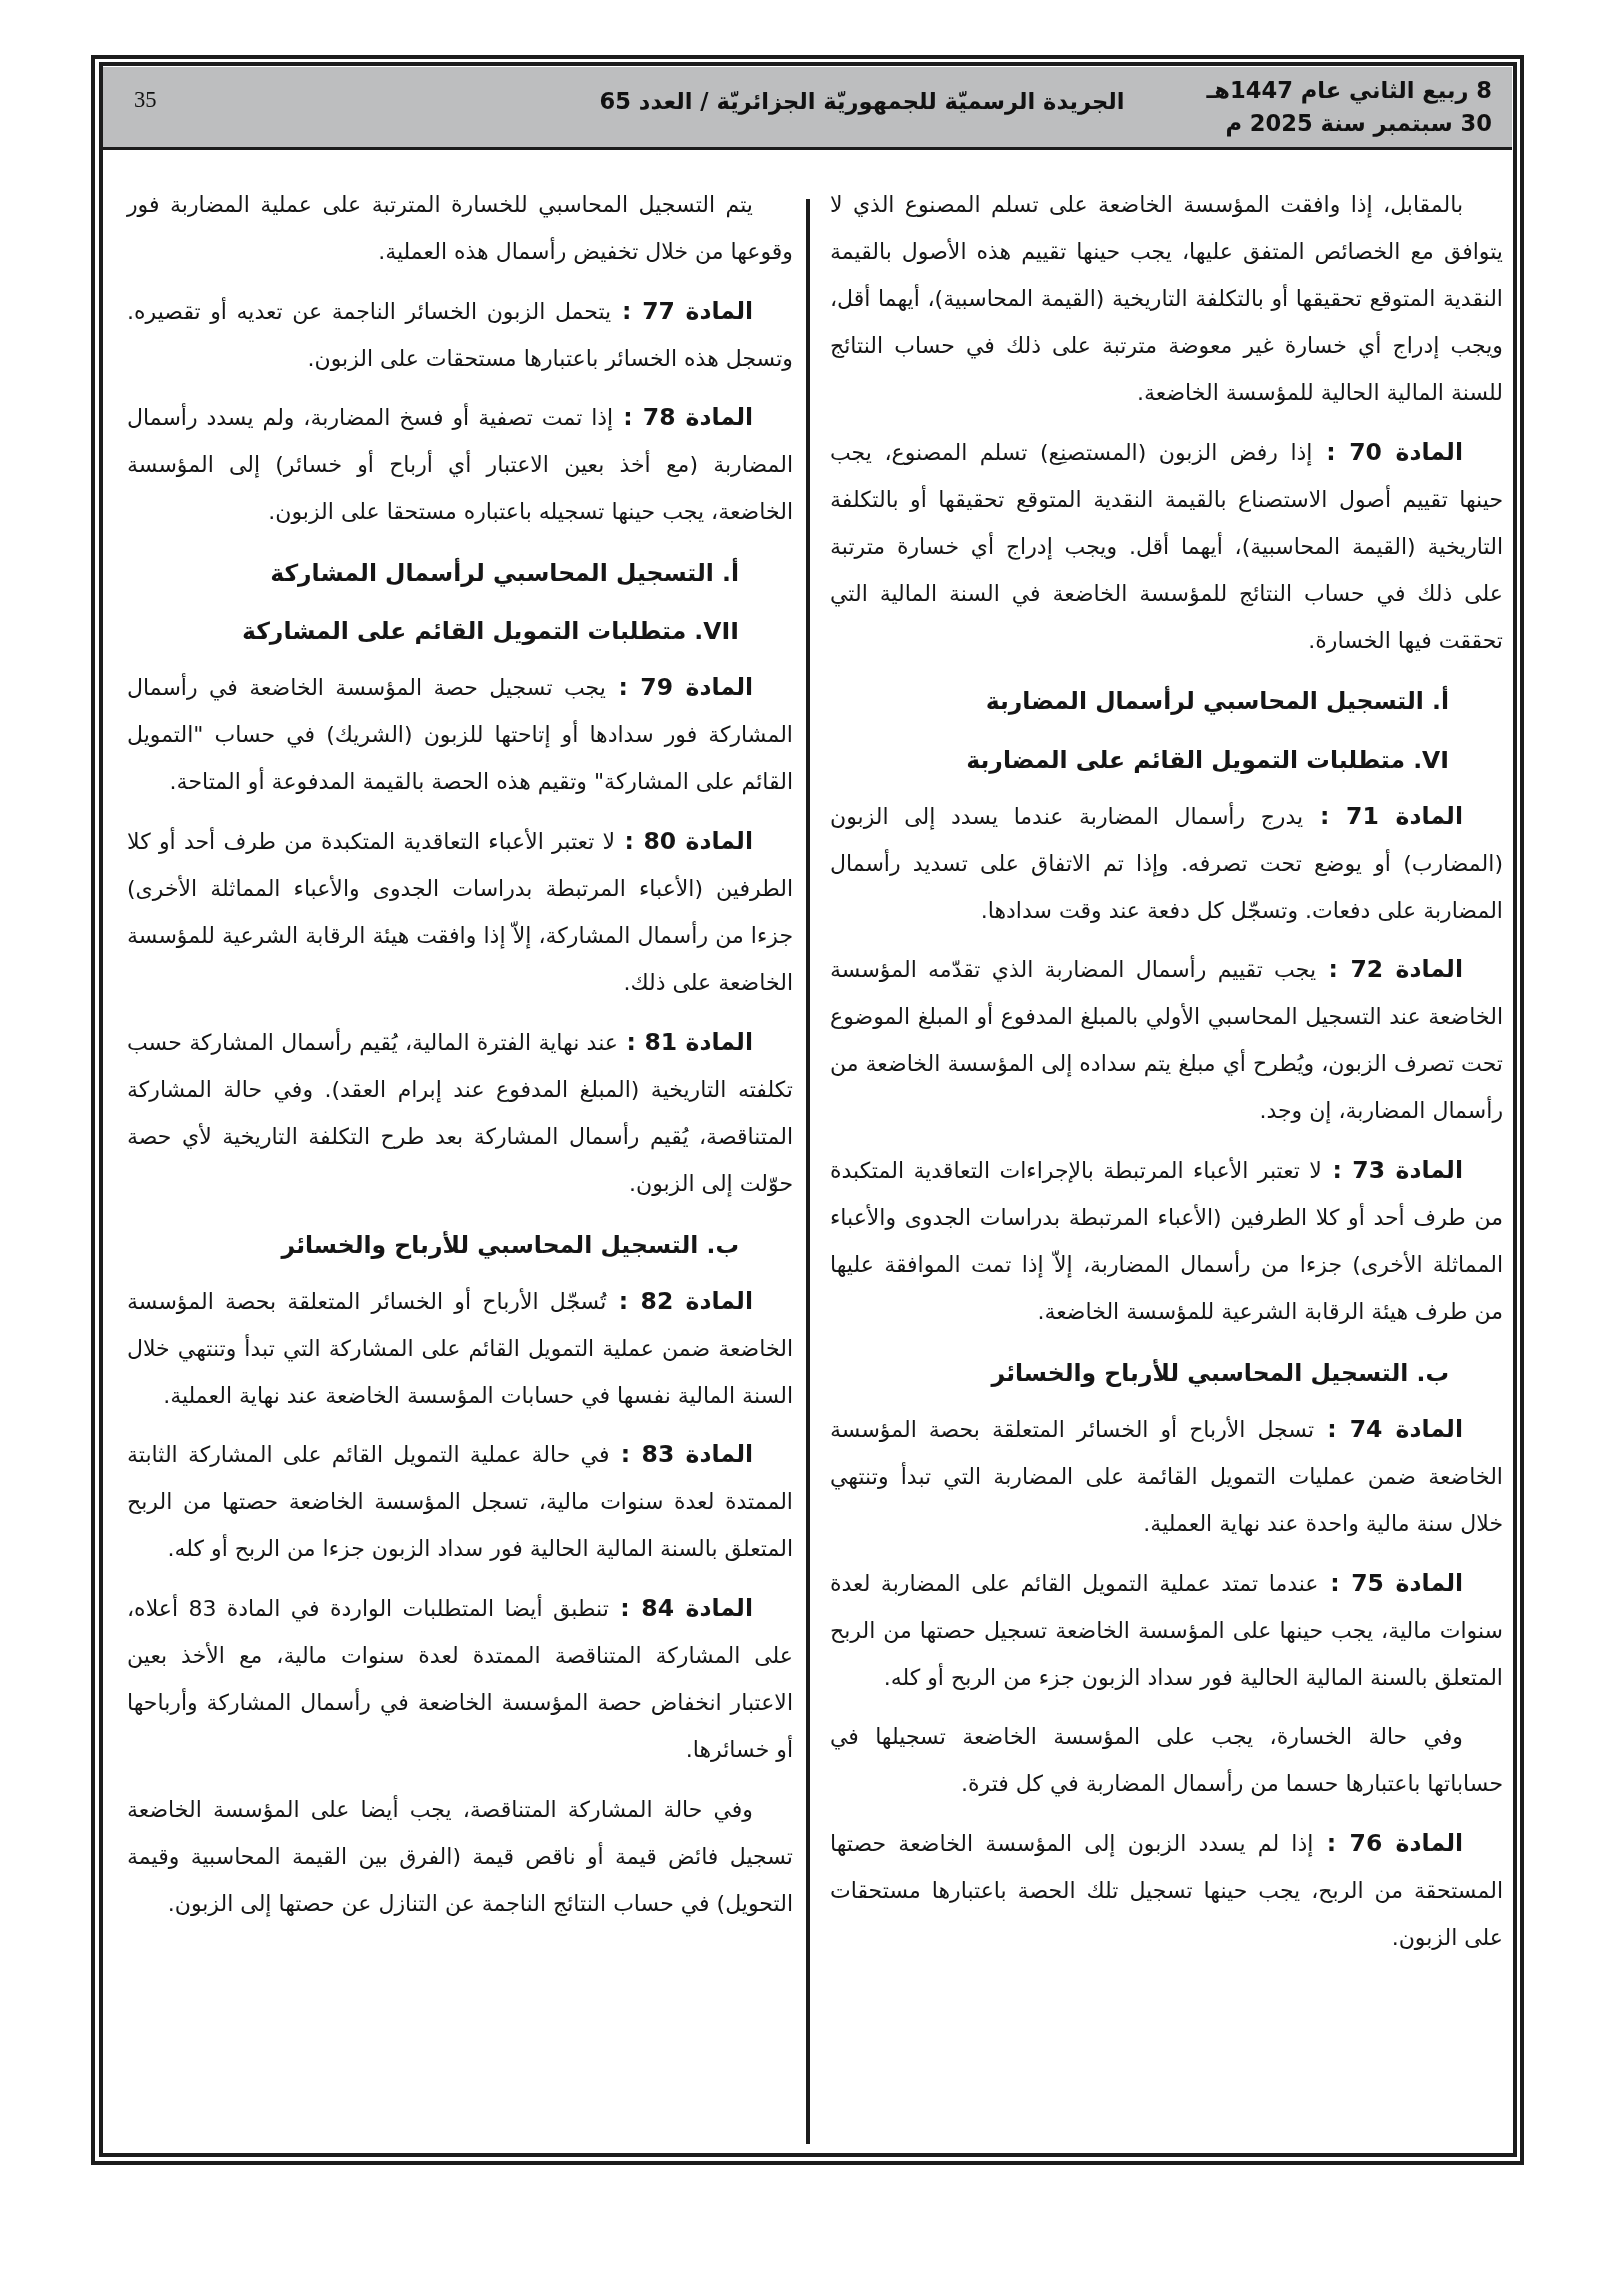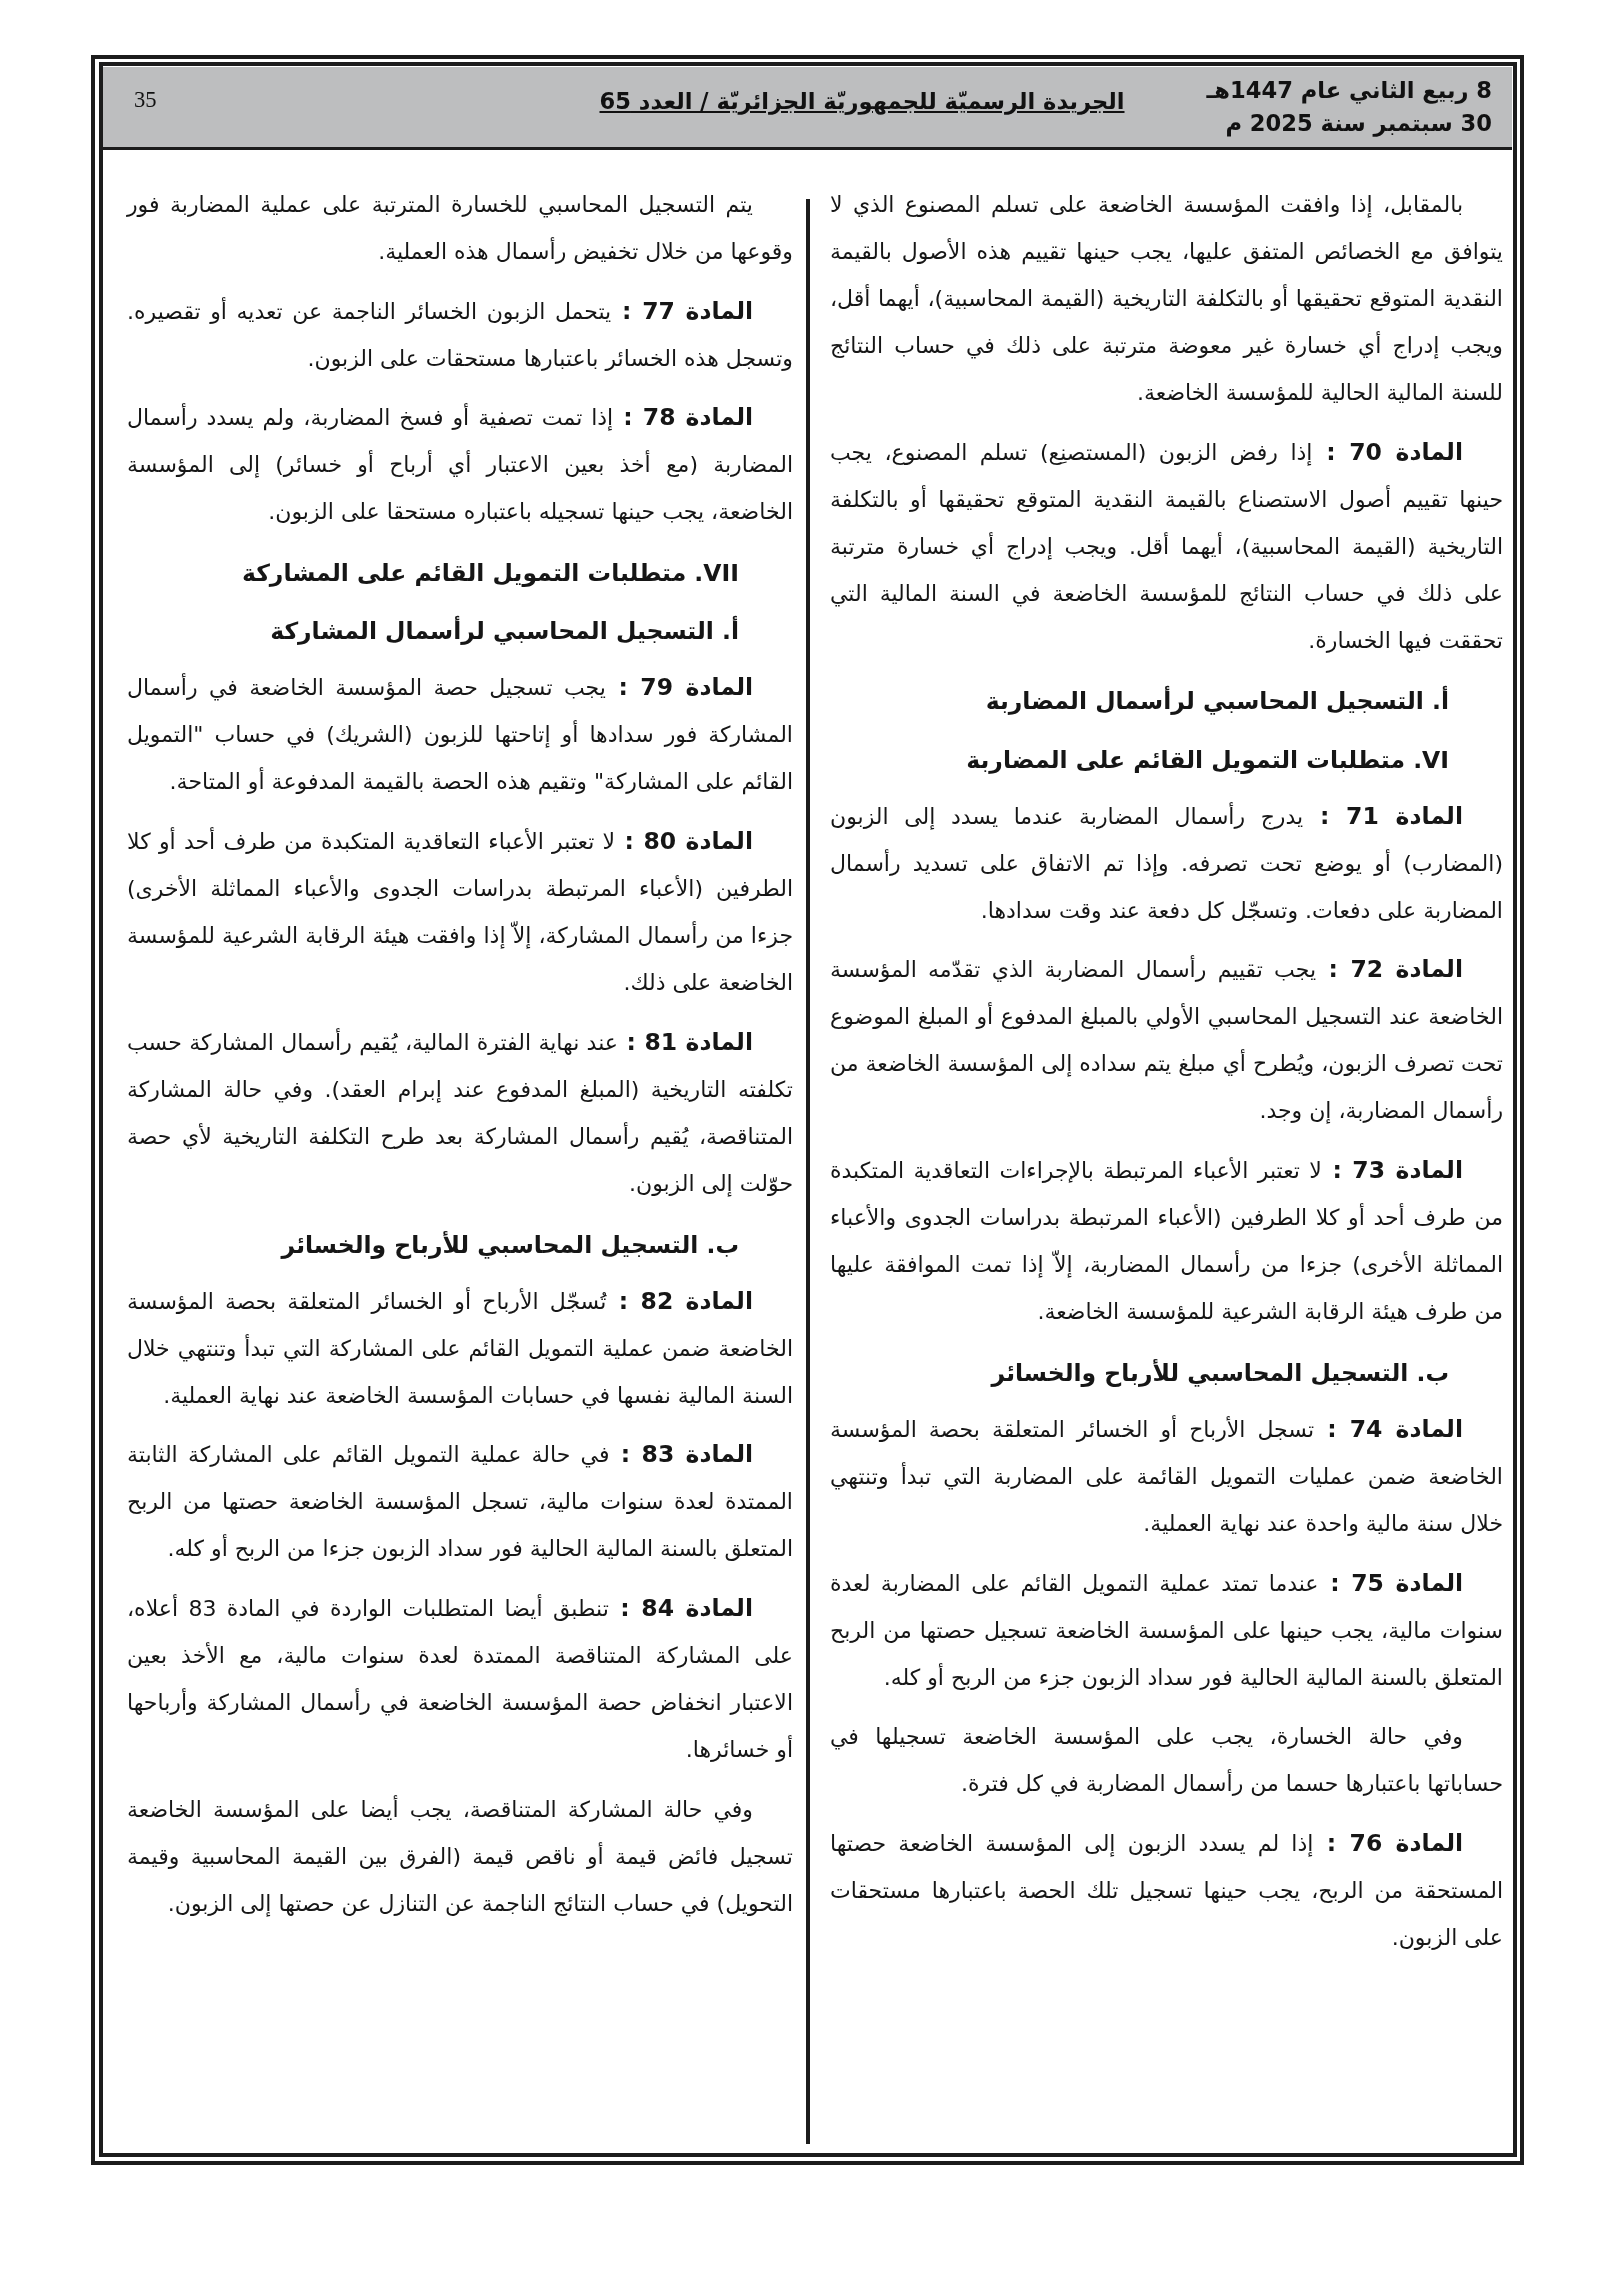--- a/index.html
+++ b/index.html
@@ -21,21 +21,20 @@
   }
   .hdr-date {
     position: absolute; right: 20px; top: 7.2px; text-align: right; direction: rtl;
     font-weight: bold; font-size: 22.6px; line-height: 33px; color: #111;
     font-family: "DejaVu Sans", sans-serif;
   }
   .hdr-title {
     position: absolute; left: 0; right: 0; top: 18px; text-align: center; direction: rtl;
     font-weight: bold; font-size: 22.6px; line-height: 33px; color: #111;
     padding-left: 109px;
-    text-decoration: underline;
   }
   .hdr-page {
     position: absolute; left: 31px; top: 20px; font-weight: normal; font-size: 22.6px;
     font-family: "Liberation Serif", serif; color: #111;
   }
   .divider {
     position: absolute; left: 806px; top: 199px; width: 3.6px; height: 1945px; background: #1c1c1c;
   }
   .col {
     position: absolute; top: 181px; direction: rtl; text-align: justify;
@@ -79,22 +78,22 @@
     <div class="sec">ب. التسجيل المحاسبي للأرباح والخسائر</div>
     <p class="para indent"><span class="art">المادة 74 : </span><span>تسجل الأرباح أو الخسائر المتعلقة بحصة المؤسسة الخاضعة ضمن عمليات التمويل القائمة على المضاربة التي تبدأ وتنتهي خلال سنة مالية واحدة عند نهاية العملية.</span></p>
     <p class="para indent"><span class="art">المادة 75 : </span><span>عندما تمتد عملية التمويل القائم على المضاربة لعدة سنوات مالية، يجب حينها على المؤسسة الخاضعة تسجيل حصتها من الربح المتعلق بالسنة المالية الحالية فور سداد الزبون جزء من الربح أو كله.</span></p>
     <p class="para indent"><span>وفي حالة الخسارة، يجب على المؤسسة الخاضعة تسجيلها في حساباتها باعتبارها حسما من رأسمال المضاربة في كل فترة.</span></p>
     <p class="para indent"><span class="art">المادة 76 : </span><span>إذا لم يسدد الزبون إلى المؤسسة الخاضعة حصتها المستحقة من الربح، يجب حينها تسجيل تلك الحصة باعتبارها مستحقات على الزبون.</span></p>
   </div>
 <div class="col col-left" id="col-left">
     <p class="para indent"><span>يتم التسجيل المحاسبي للخسارة المترتبة على عملية المضاربة فور وقوعها من خلال تخفيض رأسمال هذه العملية.</span></p>
     <p class="para indent"><span class="art">المادة 77 : </span><span>يتحمل الزبون الخسائر الناجمة عن تعديه أو تقصيره. وتسجل هذه الخسائر باعتبارها مستحقات على الزبون.</span></p>
     <p class="para indent"><span class="art">المادة 78 : </span><span>إذا تمت تصفية أو فسخ المضاربة، ولم يسدد رأسمال المضاربة (مع أخذ بعين الاعتبار أي أرباح أو خسائر) إلى المؤسسة الخاضعة، يجب حينها تسجيله باعتباره مستحقا على الزبون.</span></p>
+    <div class="sec">أ. التسجيل المحاسبي لرأسمال المشاركة</div>
     <div class="sec">VII. متطلبات التمويل القائم على المشاركة</div>
-    <div class="sec">أ. التسجيل المحاسبي لرأسمال المشاركة</div>
     <p class="para indent"><span class="art">المادة 79 : </span><span>يجب تسجيل حصة المؤسسة الخاضعة في رأسمال المشاركة فور سدادها أو إتاحتها للزبون (الشريك) في حساب "التمويل القائم على المشاركة" وتقيم هذه الحصة بالقيمة المدفوعة أو المتاحة.</span></p>
     <p class="para indent"><span class="art">المادة 80 : </span><span>لا تعتبر الأعباء التعاقدية المتكبدة من طرف أحد أو كلا الطرفين (الأعباء المرتبطة بدراسات الجدوى والأعباء المماثلة الأخرى) جزءا من رأسمال المشاركة، إلاّ إذا وافقت هيئة الرقابة الشرعية للمؤسسة الخاضعة على ذلك.</span></p>
     <p class="para indent"><span class="art">المادة 81 : </span><span>عند نهاية الفترة المالية، يُقيم رأسمال المشاركة حسب تكلفته التاريخية (المبلغ المدفوع عند إبرام العقد). وفي حالة المشاركة المتناقصة، يُقيم رأسمال المشاركة بعد طرح التكلفة التاريخية لأي حصة حوّلت إلى الزبون.</span></p>
     <div class="sec">ب. التسجيل المحاسبي للأرباح والخسائر</div>
     <p class="para indent"><span class="art">المادة 82 : </span><span>تُسجّل الأرباح أو الخسائر المتعلقة بحصة المؤسسة الخاضعة ضمن عملية التمويل القائم على المشاركة التي تبدأ وتنتهي خلال السنة المالية نفسها في حسابات المؤسسة الخاضعة عند نهاية العملية.</span></p>
     <p class="para indent"><span class="art">المادة 83 : </span><span>في حالة عملية التمويل القائم على المشاركة الثابتة الممتدة لعدة سنوات مالية، تسجل المؤسسة الخاضعة حصتها من الربح المتعلق بالسنة المالية الحالية فور سداد الزبون جزءا من الربح أو كله.</span></p>
     <p class="para indent"><span class="art">المادة 84 : </span><span>تنطبق أيضا المتطلبات الواردة في المادة 83 أعلاه، على المشاركة المتناقصة الممتدة لعدة سنوات مالية، مع الأخذ بعين الاعتبار انخفاض حصة المؤسسة الخاضعة في رأسمال المشاركة وأرباحها أو خسائرها.</span></p>
     <p class="para indent"><span>وفي حالة المشاركة المتناقصة، يجب أيضا على المؤسسة الخاضعة تسجيل فائض قيمة أو ناقص قيمة (الفرق بين القيمة المحاسبية وقيمة التحويل) في حساب النتائج الناجمة عن التنازل عن حصتها إلى الزبون.</span></p>
   </div>
 

